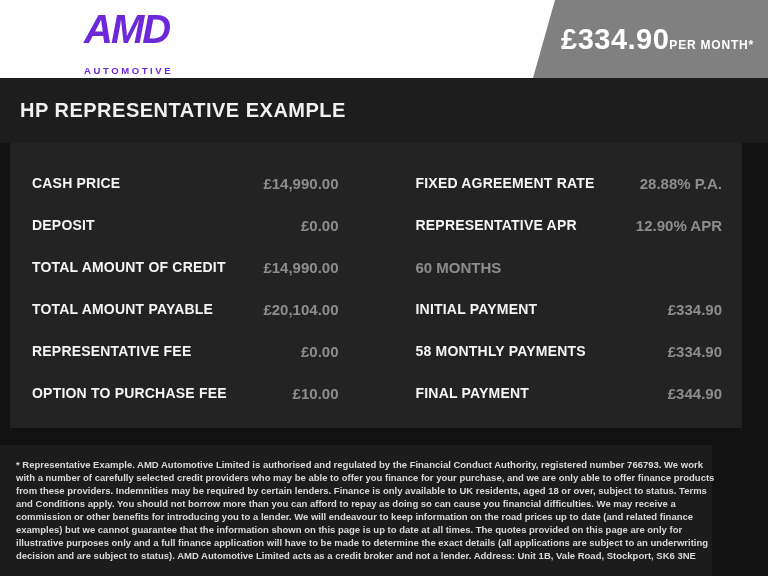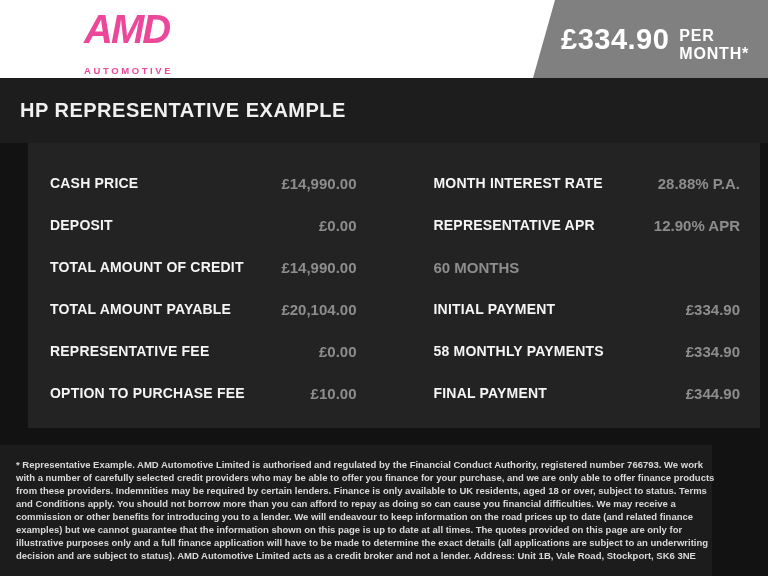--- a/index.html
+++ b/index.html
@@ -13,21 +13,21 @@
 
   
   .header {
     position: absolute; top: 0; left: 0;
     width: 768px; height: 78px;
     background: #ffffff;
     overflow: hidden;
   }
   .logo {
     position: absolute; left: 84px; top: 9px;
-    color: #ec4899;
+    color: #6d28d9;
     cursor: pointer;
   }
   .logo-primary {
     font-size: 40px;
     font-weight: bold;
     font-style: italic;
     letter-spacing: -2px;
     line-height: 40px;
   }
   .logo-secondary {
@@ -46,24 +46,23 @@
     padding-left: 28px;
   }
   .price-amount {
     color: #ffffff;
     font-size: 29px;
     font-weight: bold;
     letter-spacing: 0.5px;
   }
   .price-per {
     color: #ffffff;
-    font-size: 16px;
+    font-size: 12px;
     font-weight: bold;
     letter-spacing: 0.8px;
-    margin-left: 10px;
     margin-top: 12px;
   }
 
   
   .title-band {
     position: absolute; top: 78px; left: 0;
     width: 768px; height: 65px;
     background: #1d1d1d;
     display: flex;
     align-items: center;
@@ -76,21 +75,21 @@
     letter-spacing: 0.5px;
   }
 
   
   .mid {
     position: absolute; top: 143px; left: 0;
     width: 768px; height: 302px;
     background: #121212;
   }
   .panel {
-    position: absolute; top: 0; left: 28px;
+    position: absolute; top: 0; left: 10px;
     width: 732px; height: 285px;
     background: #232323;
     padding: 19px 20px 0 22px;
     display: grid;
     grid-template-columns: 1fr 1fr;
     column-gap: 77px;
   }
   .frow {
     height: 42px;
     display: flex;
@@ -167,21 +166,21 @@
         <span class="lbl">REPRESENTATIVE FEE</span>
         <span class="val">£0.00</span>
       </div>
       <div class="frow">
         <span class="lbl">OPTION TO PURCHASE FEE</span>
         <span class="val">£10.00</span>
       </div>
     </div>
     <div class="col">
       <div class="frow">
-        <span class="lbl">MONTH INTEREST RATE</span>
+        <span class="lbl">FIXED AGREEMENT RATE</span>
         <span class="val">28.88% P.A.</span>
       </div>
       <div class="frow">
         <span class="lbl">REPRESENTATIVE APR</span>
         <span class="val">12.90% APR</span>
       </div>
       <div class="frow">
         <span class="val">60 MONTHS</span>
       </div>
       <div class="frow">

